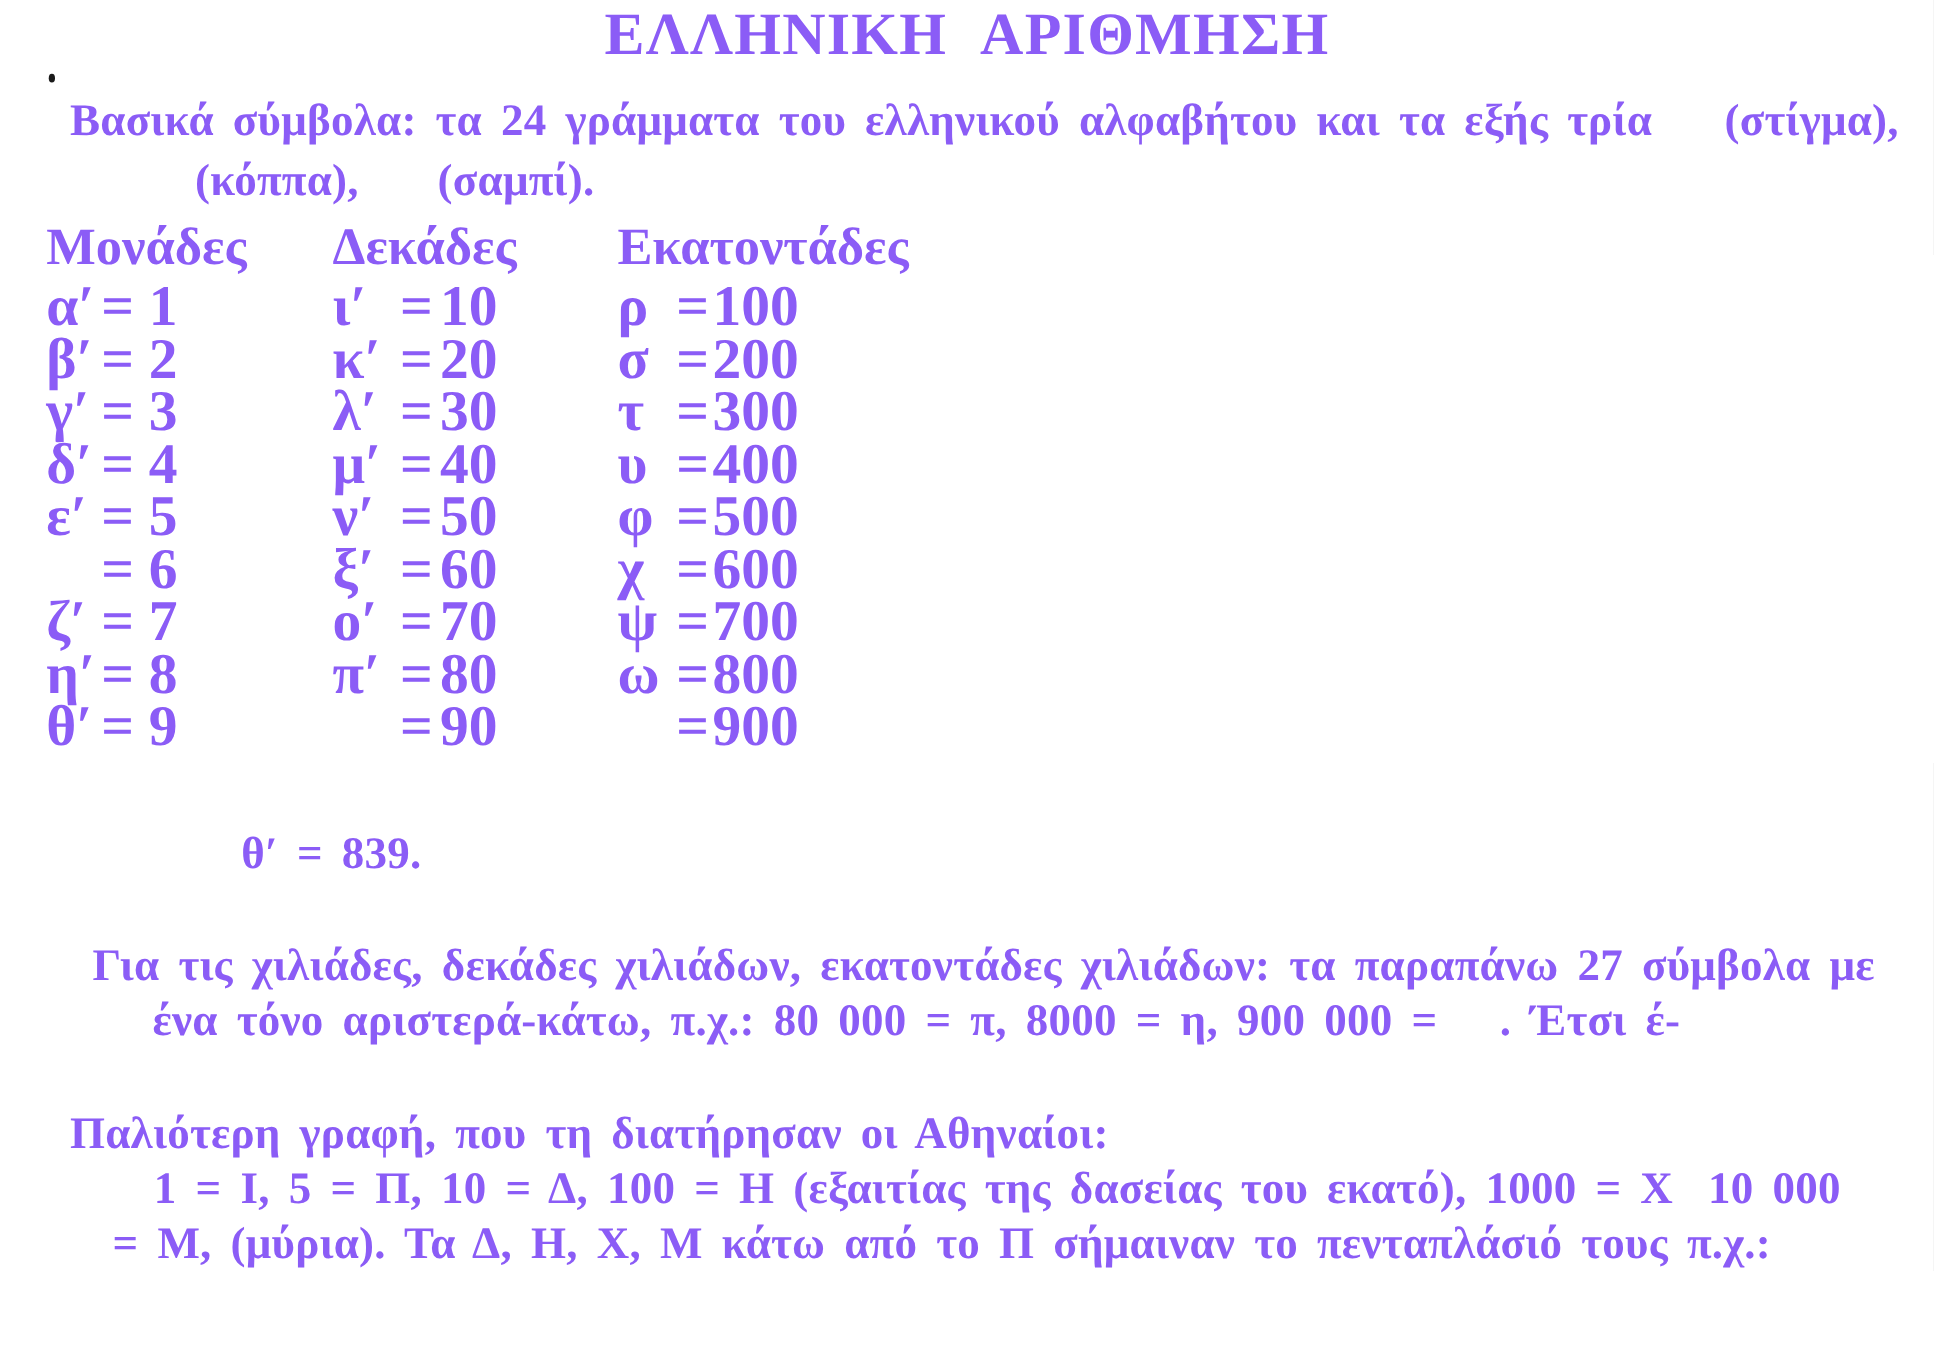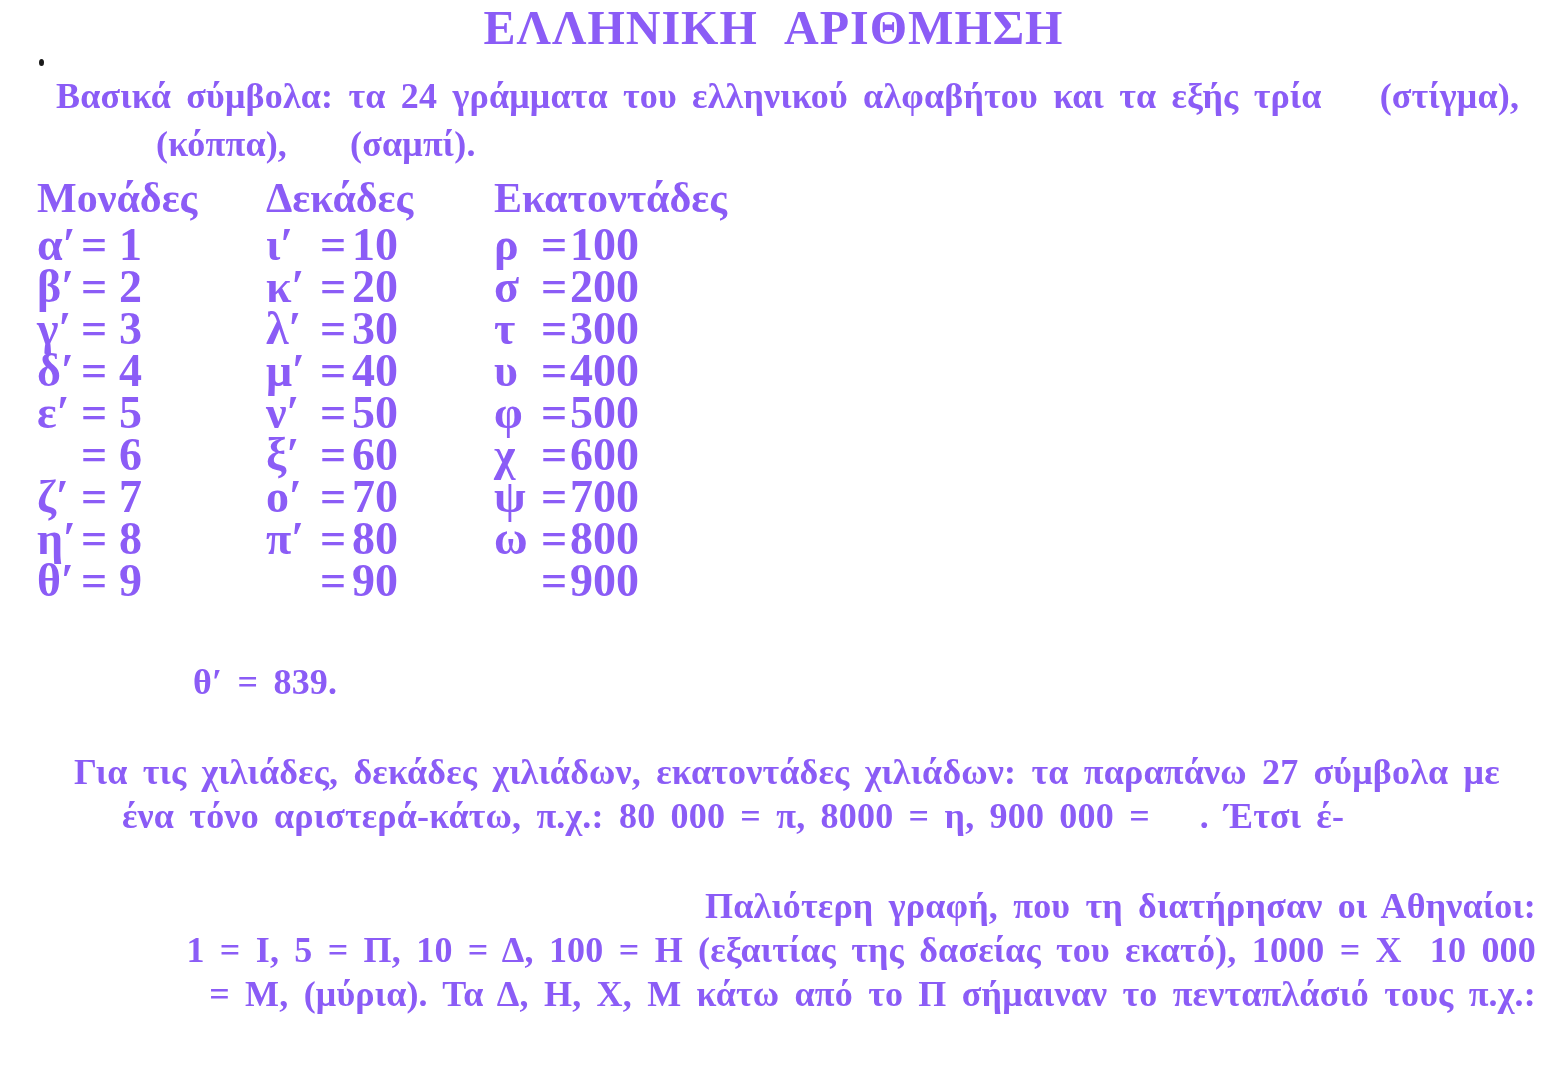--- a/index.html
+++ b/index.html
@@ -27,21 +27,21 @@
   }
   
   .para{
     position:absolute;left:56px;width:1480px;
     font-size:36px;line-height:44px;
     word-spacing:6px;letter-spacing:0.2px;
   }
   #para-basic-symbols{top:72px;line-height:48px;}
   #para-upto-999{top:660px;}
   #para-thousands{top:750px;margin-left:18px;}
-  #para-athenian{top:884px;text-align:right;}
+  #para-athenian{top:884px;}
   .line{white-space:nowrap;}
   .gap{display:inline-block;height:1px;vertical-align:baseline;}
   .small{font-size:0.72em;}
   
   #numeral-table{
     position:absolute;top:176px;left:0;width:100%;height:430px;
     font-size:46px;
   }
   .tcol{position:absolute;top:0;}
   .tcol0{left:37px;}

